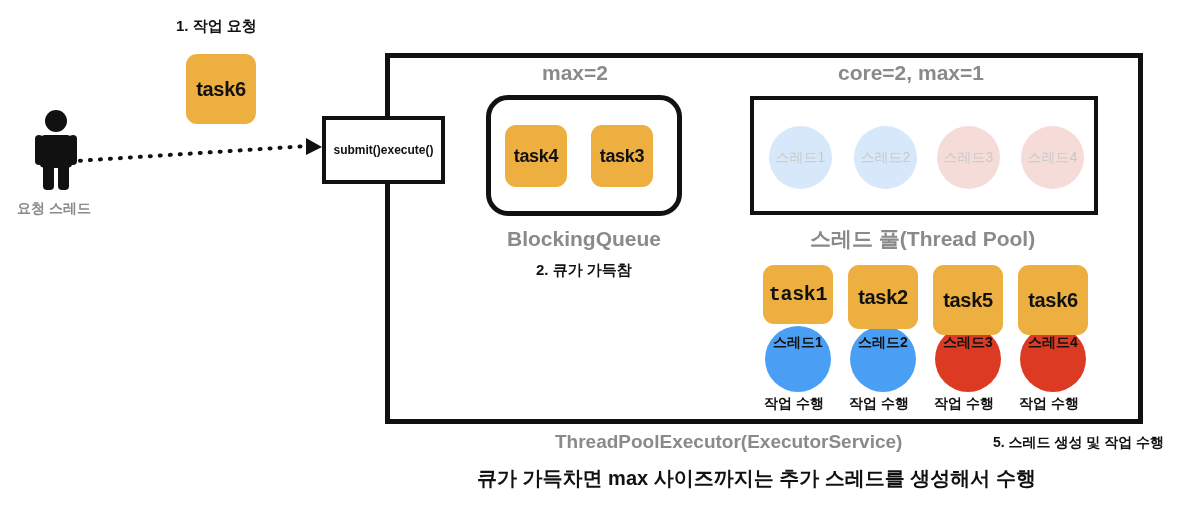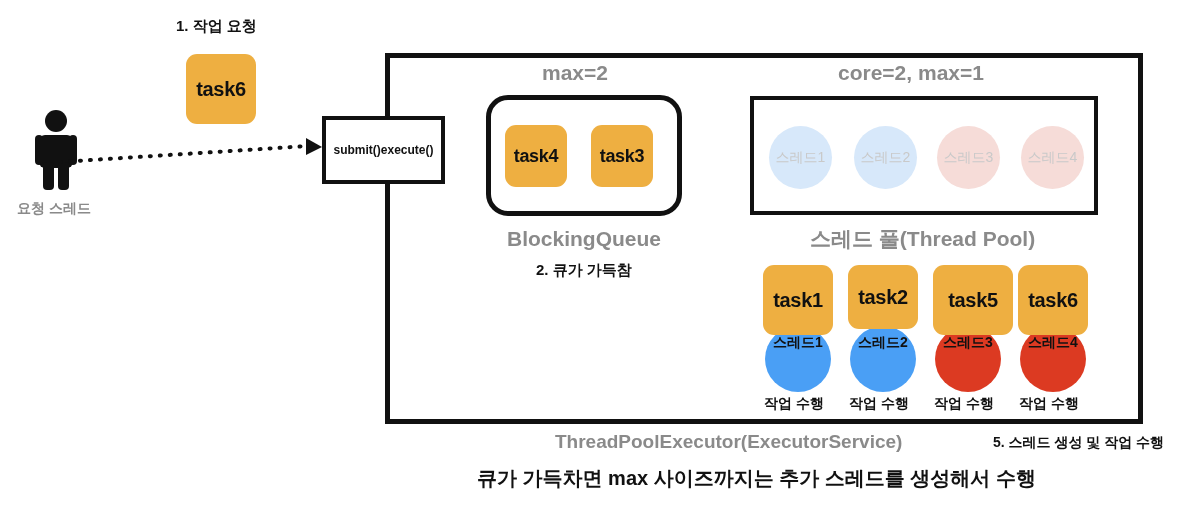--- a/index.html
+++ b/index.html
@@ -184,37 +184,37 @@
   </div>
   <div class="pool-circle red" style="left:1021px; top:126px; width:63px; height:63px;">
     <span>스레드4</span>
   </div>
 
   <div class="lbl lbl-gray" style="left:810px; top:228px; font-size:21px;">스레드 풀(Thread Pool)</div>
 
   <div class="active-thread blue" style="left:765px; top:326px; width:66px; height:66px;">
     <span>스레드1</span>
   </div>
-  <div class="task-card" style="left:763px; top:265px; width:70px; height:70px; font-size:20px;">
+  <div class="task-card" style="left:763px; top:265px; width:70px; height:59px; font-size:20px;font-family:Liberation Mono, monospace;">
     <span>task1</span>
   </div>
   <div class="lbl lbl-dark" style="left:764px; top:396px; font-size:14px;">작업 수행</div>
 
   <div class="active-thread blue" style="left:850px; top:326px; width:66px; height:66px;">
     <span>스레드2</span>
   </div>
   <div class="task-card" style="left:848px; top:265px; width:70px; height:64px; font-size:20px;">
     <span>task2</span>
   </div>
   <div class="lbl lbl-dark" style="left:849px; top:396px; font-size:14px;">작업 수행</div>
 
   <div class="active-thread red" style="left:935px; top:326px; width:66px; height:66px;">
     <span>스레드3</span>
   </div>
-  <div class="task-card" style="left:933px; top:265px; width:80px; height:70px; font-size:20px;">
+  <div class="task-card" style="left:933px; top:265px; width:70px; height:70px; font-size:20px;">
     <span>task5</span>
   </div>
   <div class="lbl lbl-dark" style="left:934px; top:396px; font-size:14px;">작업 수행</div>
 
   <div class="active-thread red" style="left:1020px; top:326px; width:66px; height:66px;">
     <span>스레드4</span>
   </div>
   <div class="task-card" style="left:1018px; top:265px; width:70px; height:70px; font-size:20px;">
     <span>task6</span>
   </div>

